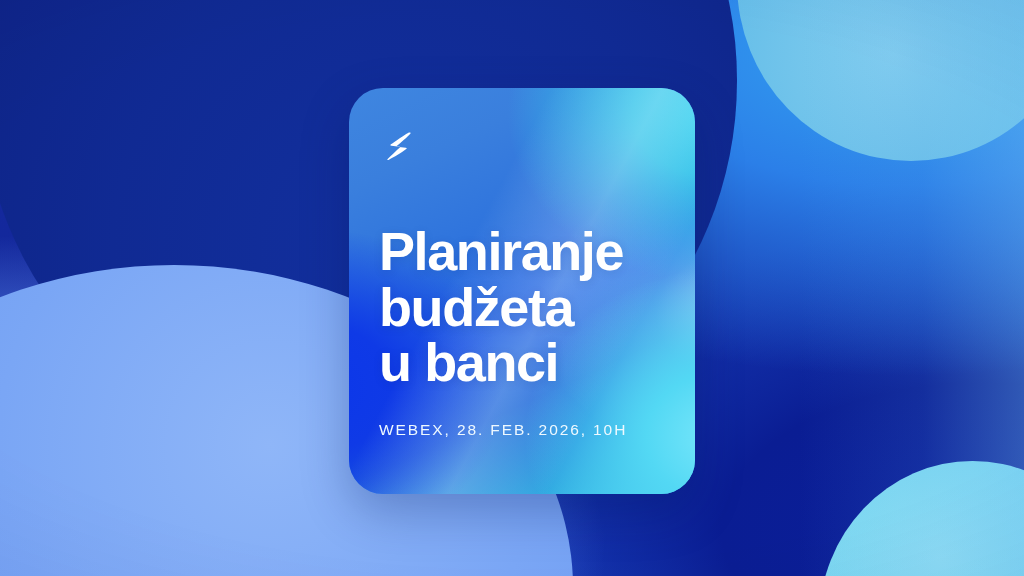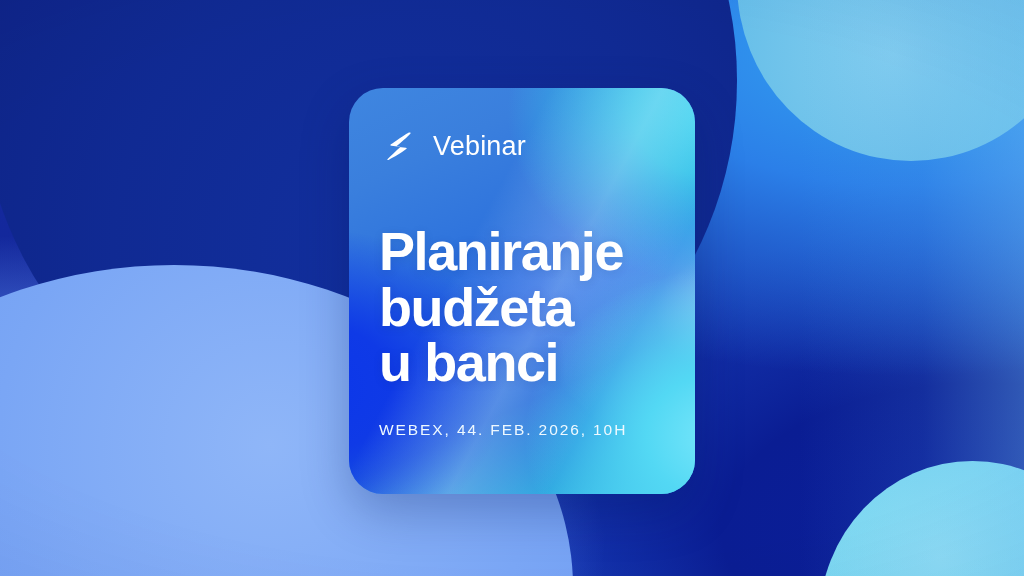--- a/index.html
+++ b/index.html
@@ -194,25 +194,24 @@
                    c-0.8 0.6 -0.7 1.1 0.4 1.2
                    l14.3 1.4 c1.6 0.2 1.9 1.2 0.6 2.2
                    C37.0 42.1 23.4 50.2 15.1 54.3
                    c-1.6 0.8 -2.4 -0.4 -1.2 -1.6
                    C19.0 47.6 28.0 39.2 33.4 34.4
                    c0.9 -0.8 0.7 -1.3 -0.5 -1.4
                    l-13.1 -1.3 c-1.9 -0.2 -2.2 -1.3 -0.7 -2.4
                    C25.9 24.4 39.0 15.0 46.5 11.0
                    c1.3 -0.7 2.3 -0.8 3.3 -0.5 z"></path>
         </svg>
-        <span class="brand-label">Vebinar</span>
       </div>
 
       <div class="headline">Planiranje
 budžeta
 u banci</div>
 
-      <div class="subtitle">WEBEX, 44. FEB. 2026, 10H</div>
+      <div class="subtitle">WEBEX, 28. FEB. 2026, 10H</div>
 
     </div>
   </div>
 
 </div>
 
 </body></html>

